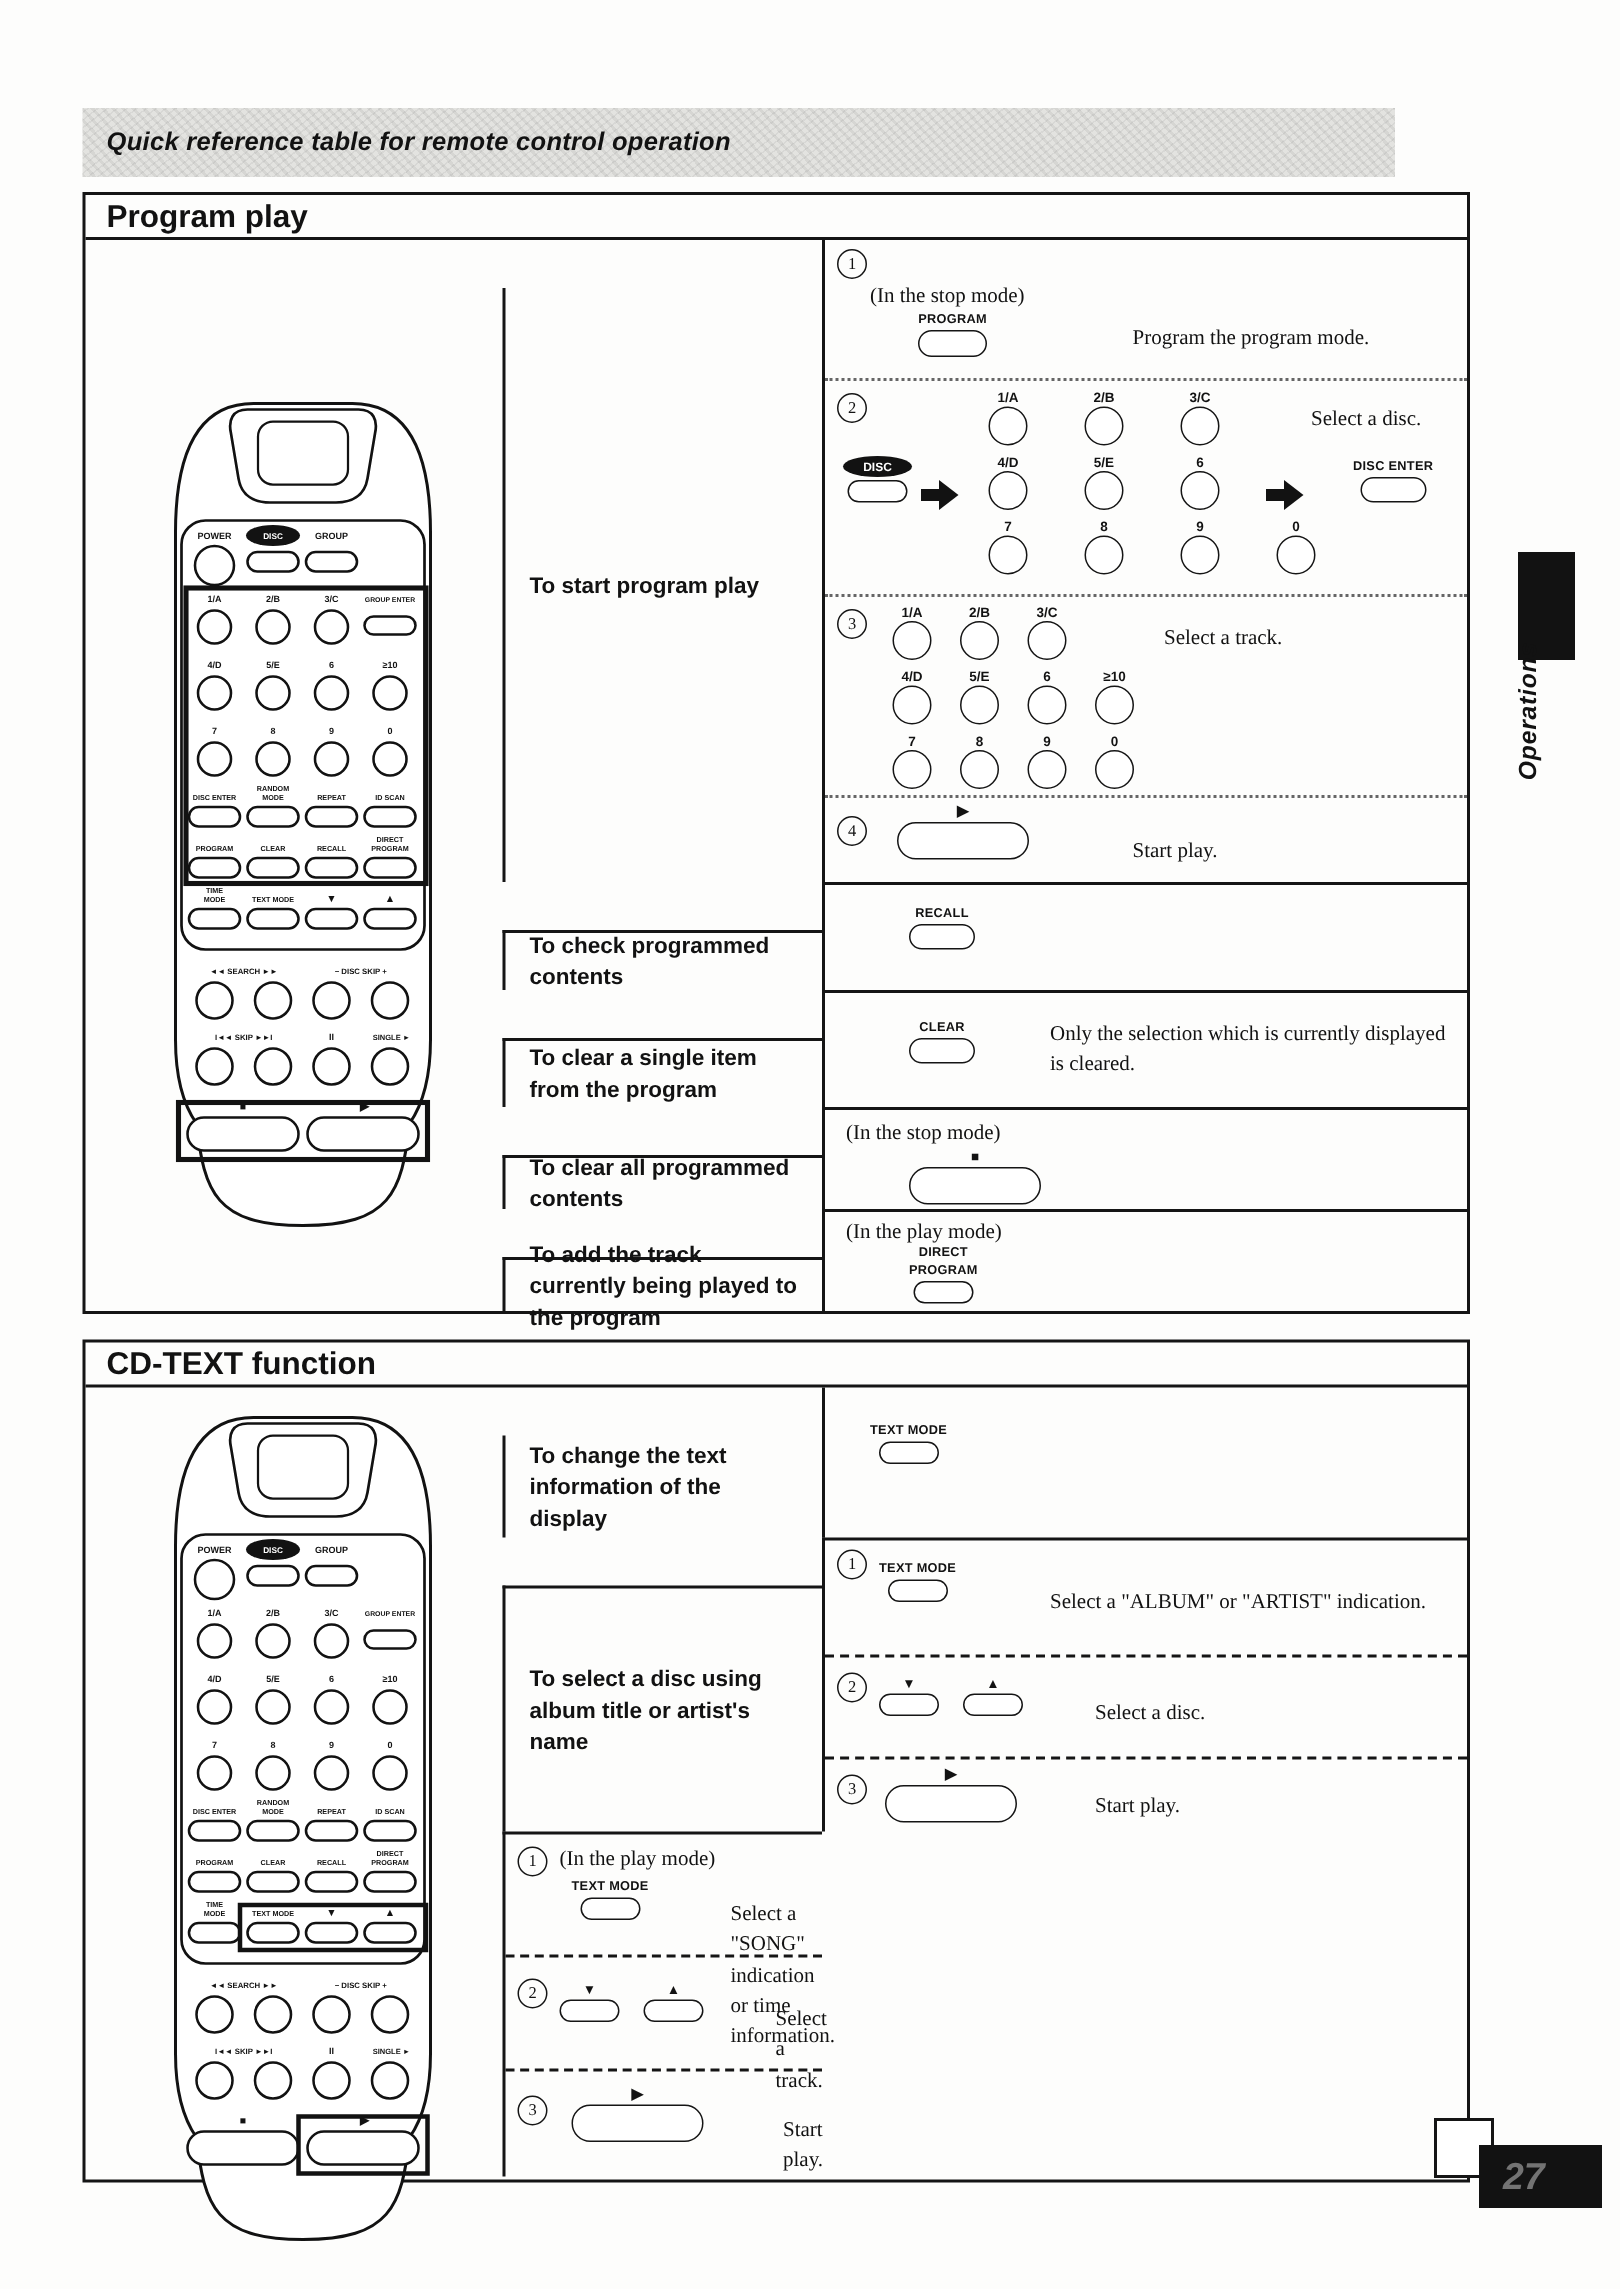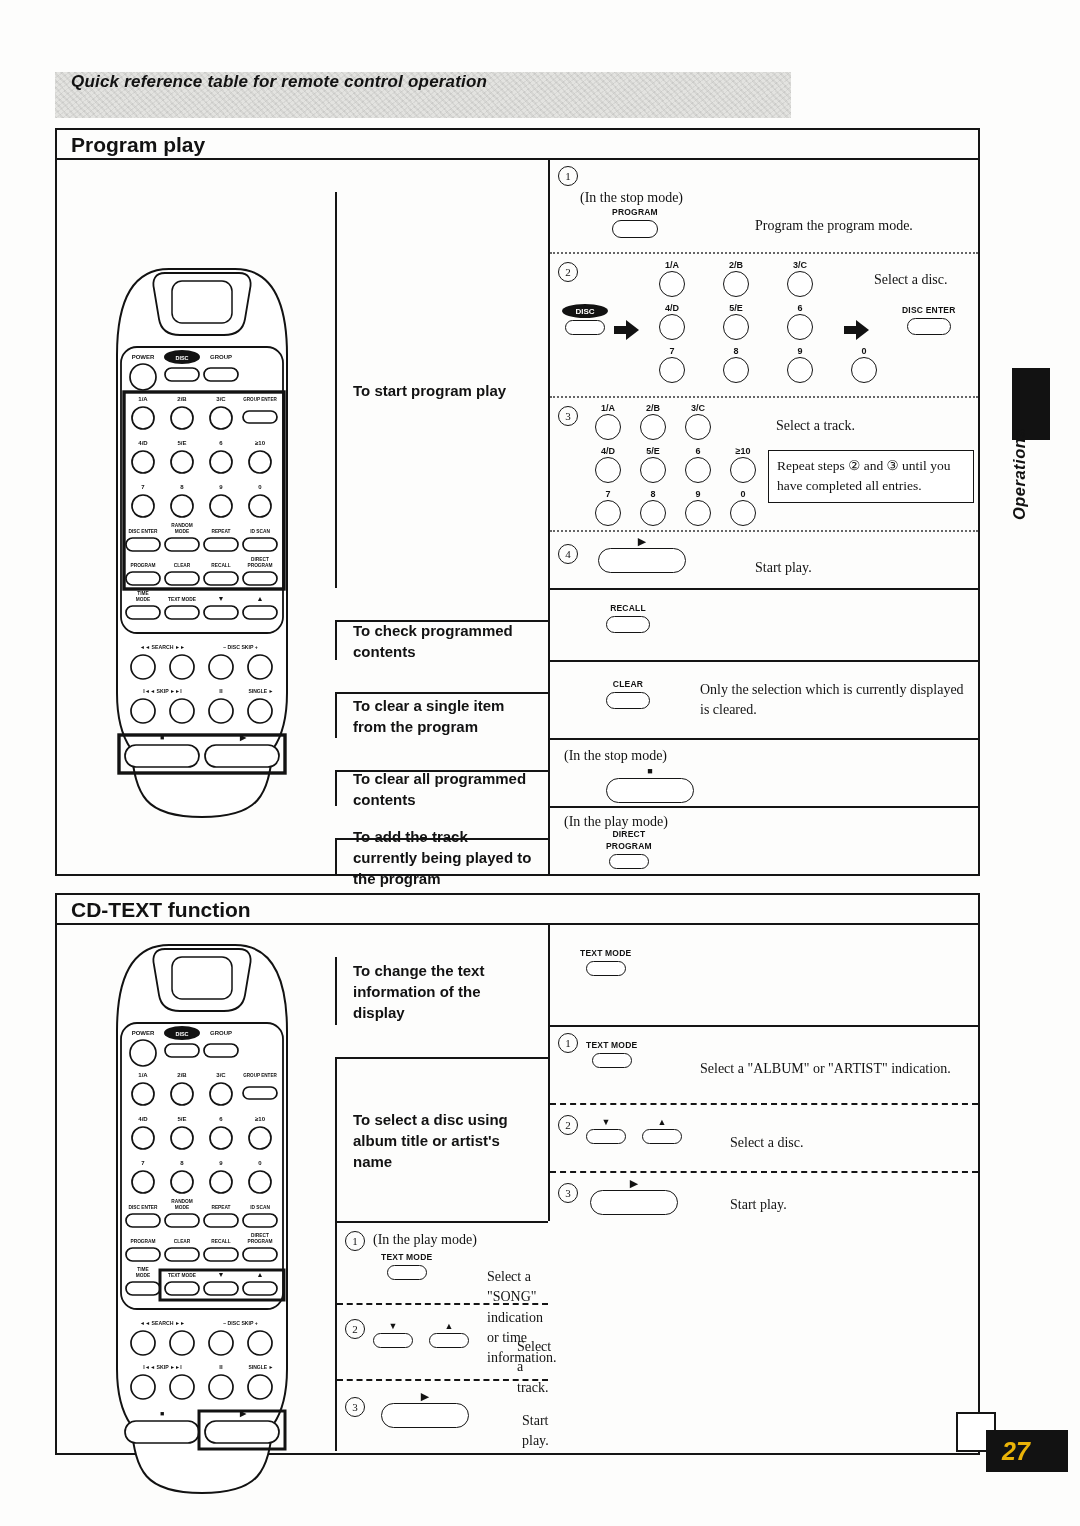--- a/index.html
+++ b/index.html
@@ -1,23 +1,23 @@
 <!DOCTYPE html>
 <html><head>
 <meta charset="utf-8">
 <style>
   html,body{margin:0;padding:0;background:#ffffff;}
   .page{position:relative;width:1080px;height:1526px;background:#fdfdfc;overflow:hidden;
         font-family:"Liberation Sans",sans-serif;color:#121212;}
 
   
-  .band{position:absolute;left:55px;top:72px;width:736px;height:46px;background:#dddddad4;
+  .band{position:absolute;left:55px;top:72px;width:875px;height:46px;background:#dddddad4;
         background-image:repeating-linear-gradient(47deg,rgba(0,0,0,.06) 0 2px,transparent 2px 5px),
                          repeating-linear-gradient(-38deg,rgba(0,0,0,.05) 0 1px,transparent 1px 4px);
-        display:flex;align-items:flex-start;}
+        display:flex;align-items:center;}
   .band-title{font-style:italic;font-weight:bold;font-size:17px;padding-left:16px;letter-spacing:.2px;}
 
   
   .section{position:absolute;left:55px;width:925px;border:2px solid #151515;background:#fdfdfc;box-sizing:border-box;}
   .sec-title{border-bottom:2px solid #151515;font-weight:bold;font-size:21px;padding:3px 0 1px 14px;height:24px;line-height:24px;}
   #program-sec{top:128px;height:748px;}
   #cdtext-sec{top:893px;height:562px;}
   .sec-body{display:grid;grid-template-columns:278px 213px 430px;position:relative;}
   #program-sec .sec-body{grid-template-rows:428px 72px 78px 68px 68px;}
   #cdtext-sec  .sec-body{grid-template-rows:100px 196px 230px;}
@@ -70,21 +70,21 @@
   
   .remote{position:absolute;}
   #remote1{left:20px;top:95px;}
   #remote2{left:20px;top:6px;}
 
   
   .side-tab{position:absolute;left:1012px;top:368px;width:38px;height:72px;background:#121212;}
   .v-label{position:absolute;left:1010px;top:428px;writing-mode:vertical-rl;transform:rotate(180deg);
            font-weight:bold;font-style:italic;font-size:16.5px;letter-spacing:.5px;}
   .pn-white{position:absolute;left:956px;top:1412px;width:36px;height:36px;border:2px solid #151515;background:#fff;}
-  .pagenum{position:absolute;left:986px;top:1430px;width:82px;height:42px;background:#121212;color:#eab308;
+  .pagenum{position:absolute;left:986px;top:1430px;width:82px;height:42px;background:#121212;color:#737373;
            font-weight:bold;font-style:italic;font-size:25px;line-height:42px;padding-left:16px;box-sizing:border-box;}
 </style>
 </head>
 <body>
 
 <div class="page">
 
   <div class="band">
     <span class="band-title">Quick reference table for remote control operation</span>
   </div>
@@ -304,21 +304,20 @@
                   <span class="keylabel">9</span>
                   <span class="keycirc"></span>
                 </div>
                 <div class="keystack">
                   <span class="keylabel">0</span>
                   <span class="keycirc"></span>
                 </div>
               </div>
             </div>
           <span class="desc" style="left:226px;top:18px">Select a track.</span>
-          <div class="notebox" style="left:218px;top:52px;width:188px">Repeat steps ② and ③ until you have completed all entries.</div>
         </div>
 
         <div class="step dot-t" style="height:58px">
           <span class="cnum" style="left:8px;top:12px">4</span>
           <div class="bstack" style="left:48px;top:4px">
             <span class="bicon">▶</span>
             <span class="bpill big"></span>
           </div>
           <span class="desc" style="left:205px;top:26px">Start play.</span>
         </div>

